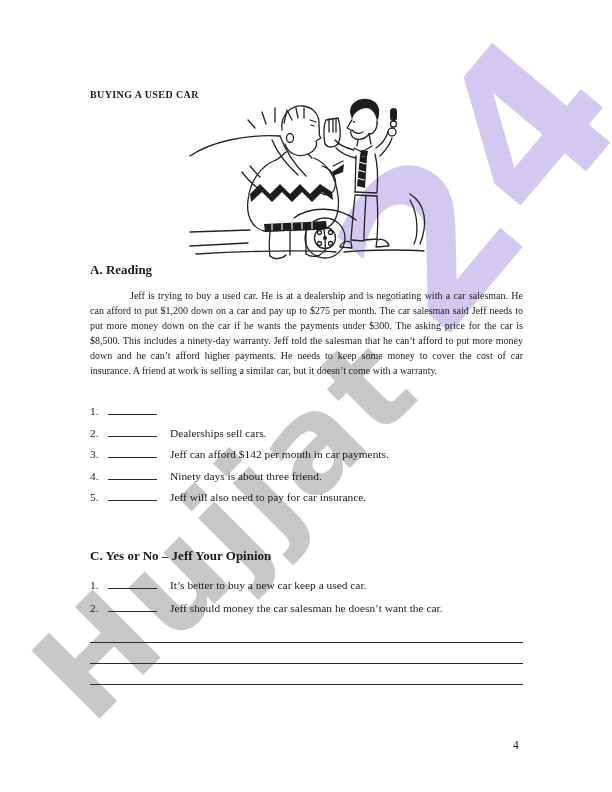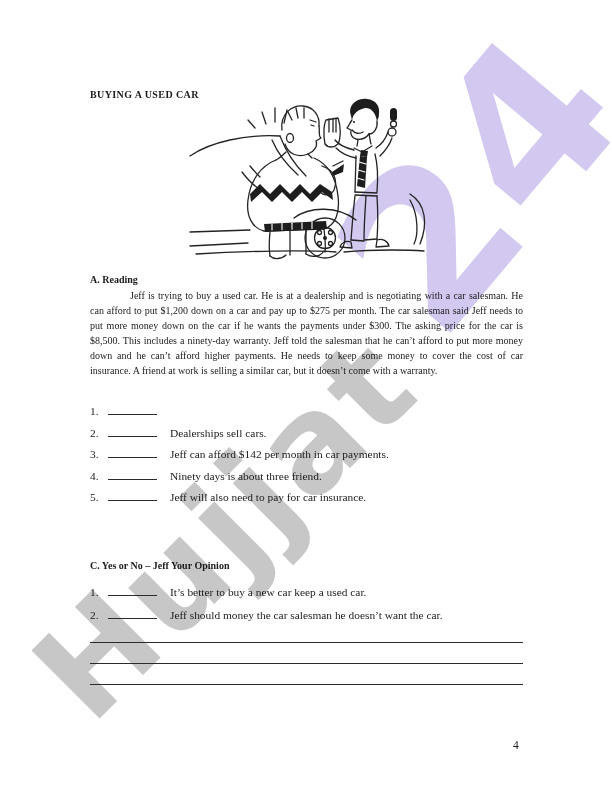--- a/index.html
+++ b/index.html
@@ -18,21 +18,21 @@
   }
   .wm-24 {
     left:330px; top:78px; width:300px; font-size:212px; letter-spacing:2px;
     color:#d2c8f0; transform:rotate(-50deg);
   }
   
   .content { position:absolute; inset:0; z-index:2; }
   .abs { position:absolute; }
   .title { left:90px; top:89px; font-size:10px; font-weight:bold; letter-spacing:0.4px; }
   .illu { left:186px; top:96px; width:246px; height:166px; }
-  .heading { font-weight:bold; font-size:10px;margin-top:12px; }
+  .heading { font-weight:bold; font-size:13px; }
   .h-a { left:90px; top:262px; }
   .para {
     left:90px; top:288px; width:433px; font-size:10px; line-height:15px;
     text-align:justify; text-indent:40px;
   }
   .sec { left:90px; width:433px; }
   .sec-b { top:402px; }
   .sec-c { top:548px; }
   .sec-d { top:630px; }
   .sec-b .heading { margin-bottom:14px; }

